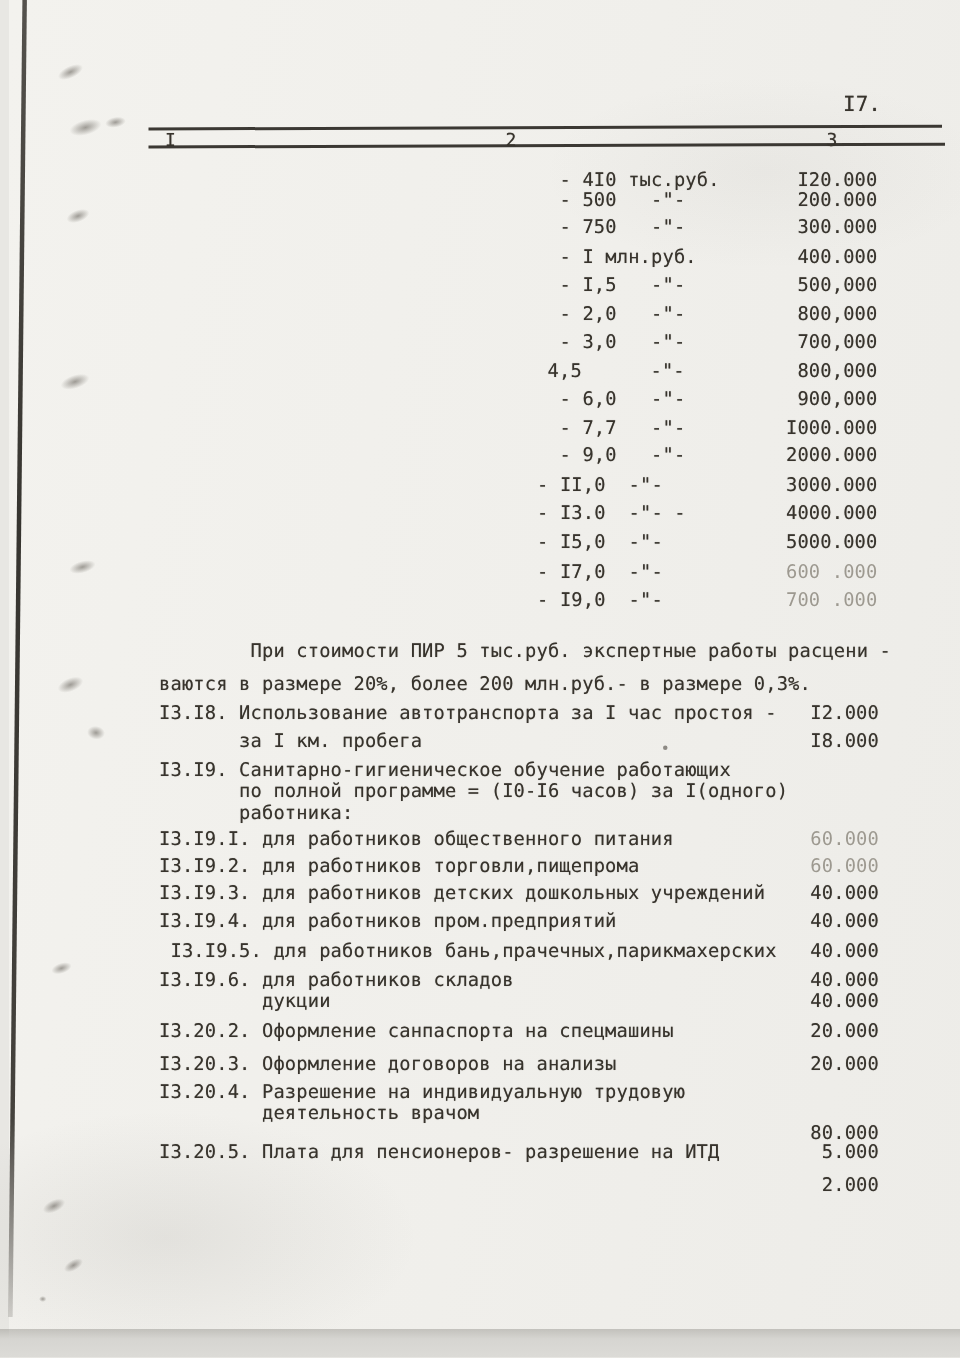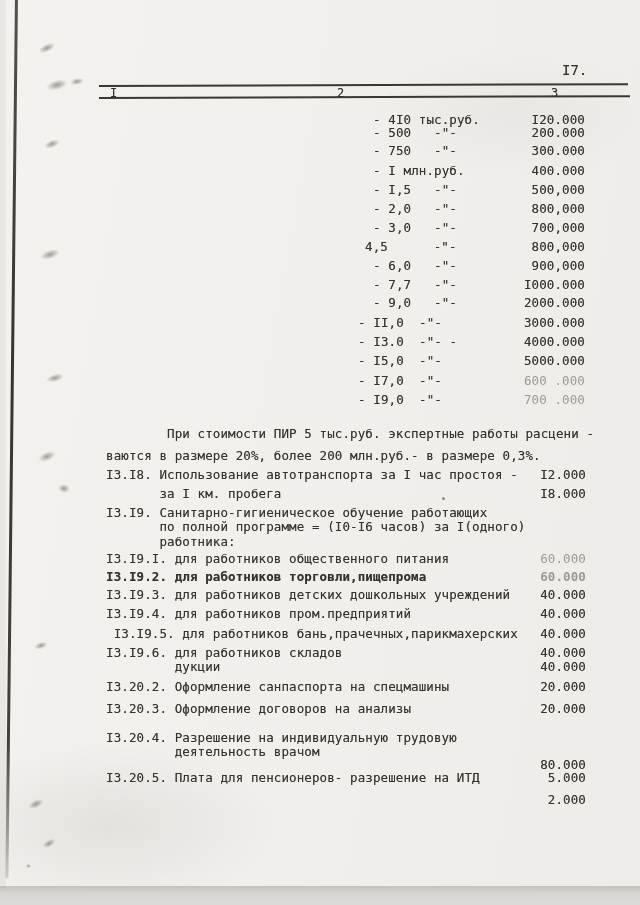--- a/index.html
+++ b/index.html
@@ -151,21 +151,21 @@
       <div class="bline" style="margin-top: 1px;">
         <span class="t">       по полной программе = (I0-I6 часов) за I(одного)</span>
       </div>
       <div class="bline" style="margin-top: 2px;">
         <span class="t">       работника:</span>
       </div>
       <div class="bline" style="margin-top: 4px;">
         <span class="t">I3.I9.I. для работников общественного питания</span>
         <span class="val faded">60.000</span>
       </div>
-      <div class="bline" style="margin-top: 5px; font-weight: bold;">
+      <div class="bline" style="margin-top: 5px;">
         <span class="t">I3.I9.2. для работников торговли,пищепрома</span>
         <span class="val faded">60.000</span>
       </div>
       <div class="bline" style="margin-top: 5px;">
         <span class="t">I3.I9.3. для работников детских дошкольных учреждений</span>
         <span class="val">40.000</span>
       </div>
       <div class="bline" style="margin-top: 6px;">
         <span class="t">I3.I9.4. для работников пром.предприятий</span>
         <span class="val">40.000</span>
@@ -183,21 +183,21 @@
         <span class="val">40.000</span>
       </div>
       <div class="bline" style="margin-top: 7px;">
         <span class="t">I3.20.2. Оформление санпаспорта на спецмашины</span>
         <span class="val">20.000</span>
       </div>
       <div class="bline" style="margin-top: 9px; text-align: center;">
         <span class="t">I3.20.3. Оформление договоров на анализы</span>
         <span class="val">20.000</span>
       </div>
-      <div class="bline" style="margin-top: 16px;">
+      <div class="bline" style="margin-top: 6px;">
         <span class="t">I3.20.4. Разрешение на индивидуальную трудовую</span>
       </div>
       <div class="bline" style="margin-top: 1px; flex-direction: column;">
         <span class="t">         деятельность врачом</span>
         <span class="val">80.000</span>
       </div>
       <div class="bline" style="margin-top: 0px;">
         <span class="t">I3.20.5. Плата для пенсионеров- разрешение на ИТД</span>
         <span class="val">5.000</span>
       </div>

